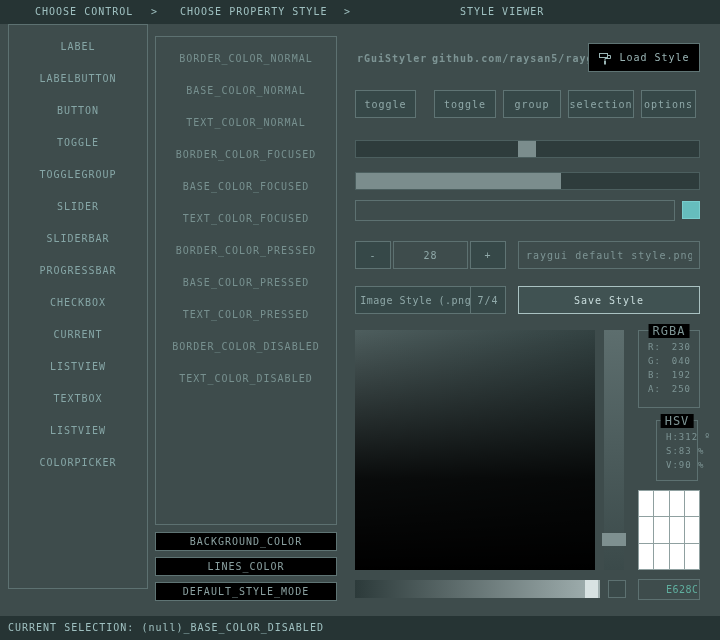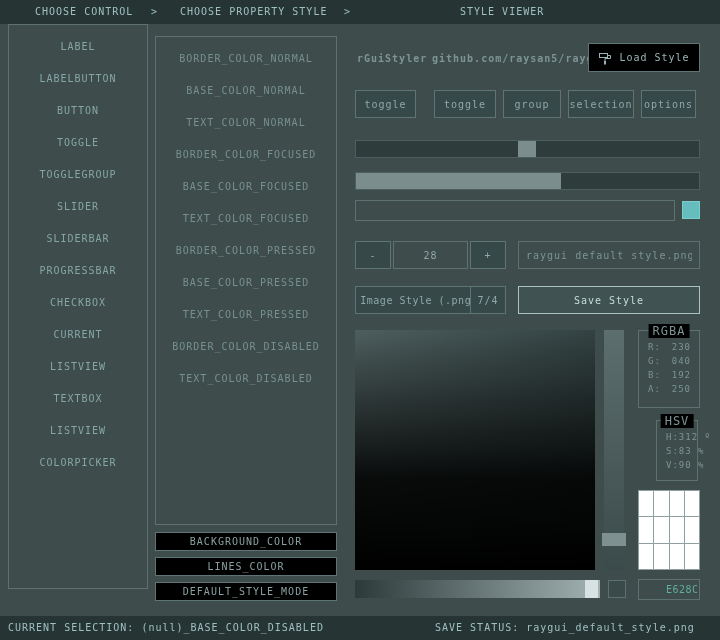--- a/index.html
+++ b/index.html
@@ -220,16 +220,15 @@
   <div class="alphabar" style="left:355px;top:580px;width:245px;height:18px;">
     <div class="alpha-handle" style="left:230px;"></div>
   </div>
   <div class="smallbox" style="left:608px;top:580px;width:18px;height:18px;"></div>
   <div class="tbox" style="left:638px;top:579px;width:62px;height:21px;">
     <input type="text" style="text-align: center; color: rgb(95, 174, 158); padding: 0px 2px; letter-spacing: 0.5px; margin-left: 25px;" value="E628C0FA">
   </div>
 
   <div class="bar" style="top:616px;">
     <span style="left:8px;">CURRENT SELECTION: (null)_BASE_COLOR_DISABLED</span>
-    <span style="left:435px;">SAVE STATUS: raygui_default_style.png</span>
   </div>
 
 </div>
 
 </body></html>

